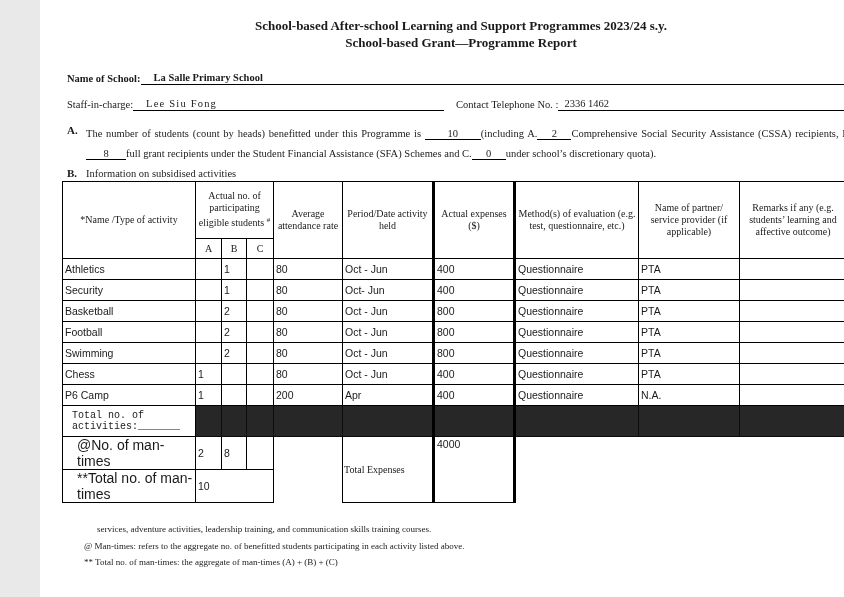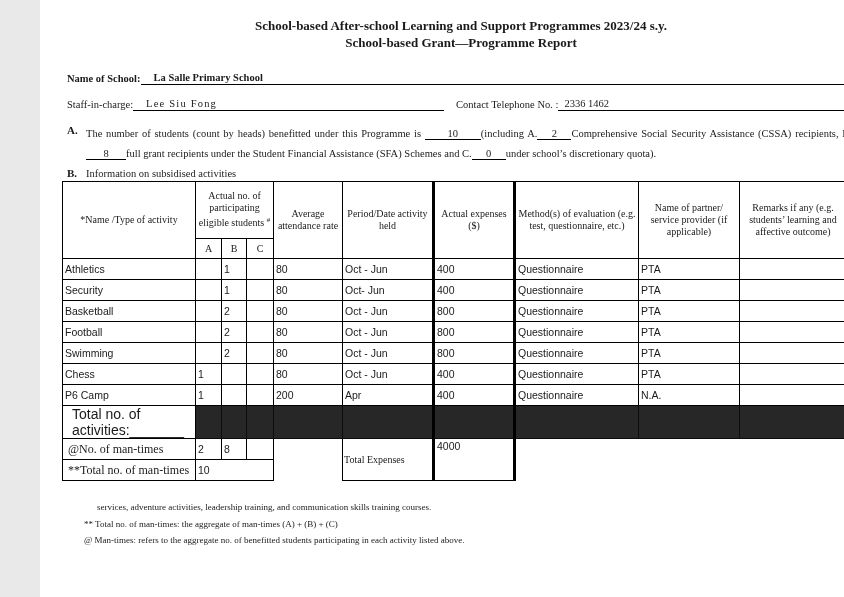--- a/index.html
+++ b/index.html
@@ -53,27 +53,27 @@
   tr.hrow2 th{height:19px;}
   tbody.data td{
     height:20px;font-family:"Liberation Sans",sans-serif;font-size:10.5px;
     text-align:left;vertical-align:middle;padding-left:2px;
   }
   .thick{border-left:3px solid #000 !important;border-right:3px solid #000 !important;}
   
   tr.bar-row{height:31px;}
   tr.bar-row td.bar{background:#272727;border-color:#0d0d0d;}
   tr.bar-row td.bar-label{
-    font-family:Liberation Sans, sans-serif;font-size:14px;padding-left:9px;
+    font-family:Liberation Mono, monospace;font-size:10px;padding-left:9px;
     vertical-align:middle;
   }
   
   tbody.totals td{height:20px;vertical-align:middle;}
   tbody.totals td.lab{
-    font-family:Liberation Serif, serif;font-size:12px;text-align:left;padding-left:5px;
+    font-family:Liberation Sans, sans-serif;font-size:14px;text-align:left;padding-left:14px;
   }
   tbody.totals td.num{
     font-family:"Liberation Sans",sans-serif;font-size:10.5px;text-align:left;padding-left:2px;
   }
   tbody.totals td.texp{
     font-family:"Liberation Serif",serif;font-size:10px;text-align:left;
   }
   tbody.totals td.grand{
     font-family:"Liberation Sans",sans-serif;font-size:10.5px;text-align:left;
     vertical-align:top;padding:1px 0 0 2px;
@@ -264,18 +264,18 @@
         <td colspan="3" class="num">10</td>
         <td class="noborder"></td>
         <td colspan="3" class="noborder"></td>
       </tr>
     </tbody>
   </table>
 
   <div class="notes">
     <div>
         <div class="note-line indent">services, adventure activities, leadership training, and communication skills training courses.</div>
+        <div class="note-line">@ Man-times: refers to the aggregate no. of benefitted students participating in each activity listed above.</div>
         <div class="note-line">** Total no. of man-times: the aggregate of man-times (A) + (B) + (C)</div>
-        <div class="note-line">@ Man-times: refers to the aggregate no. of benefitted students participating in each activity listed above.</div>
       </div>
   </div>
 
 </div>
 
 </body></html>

